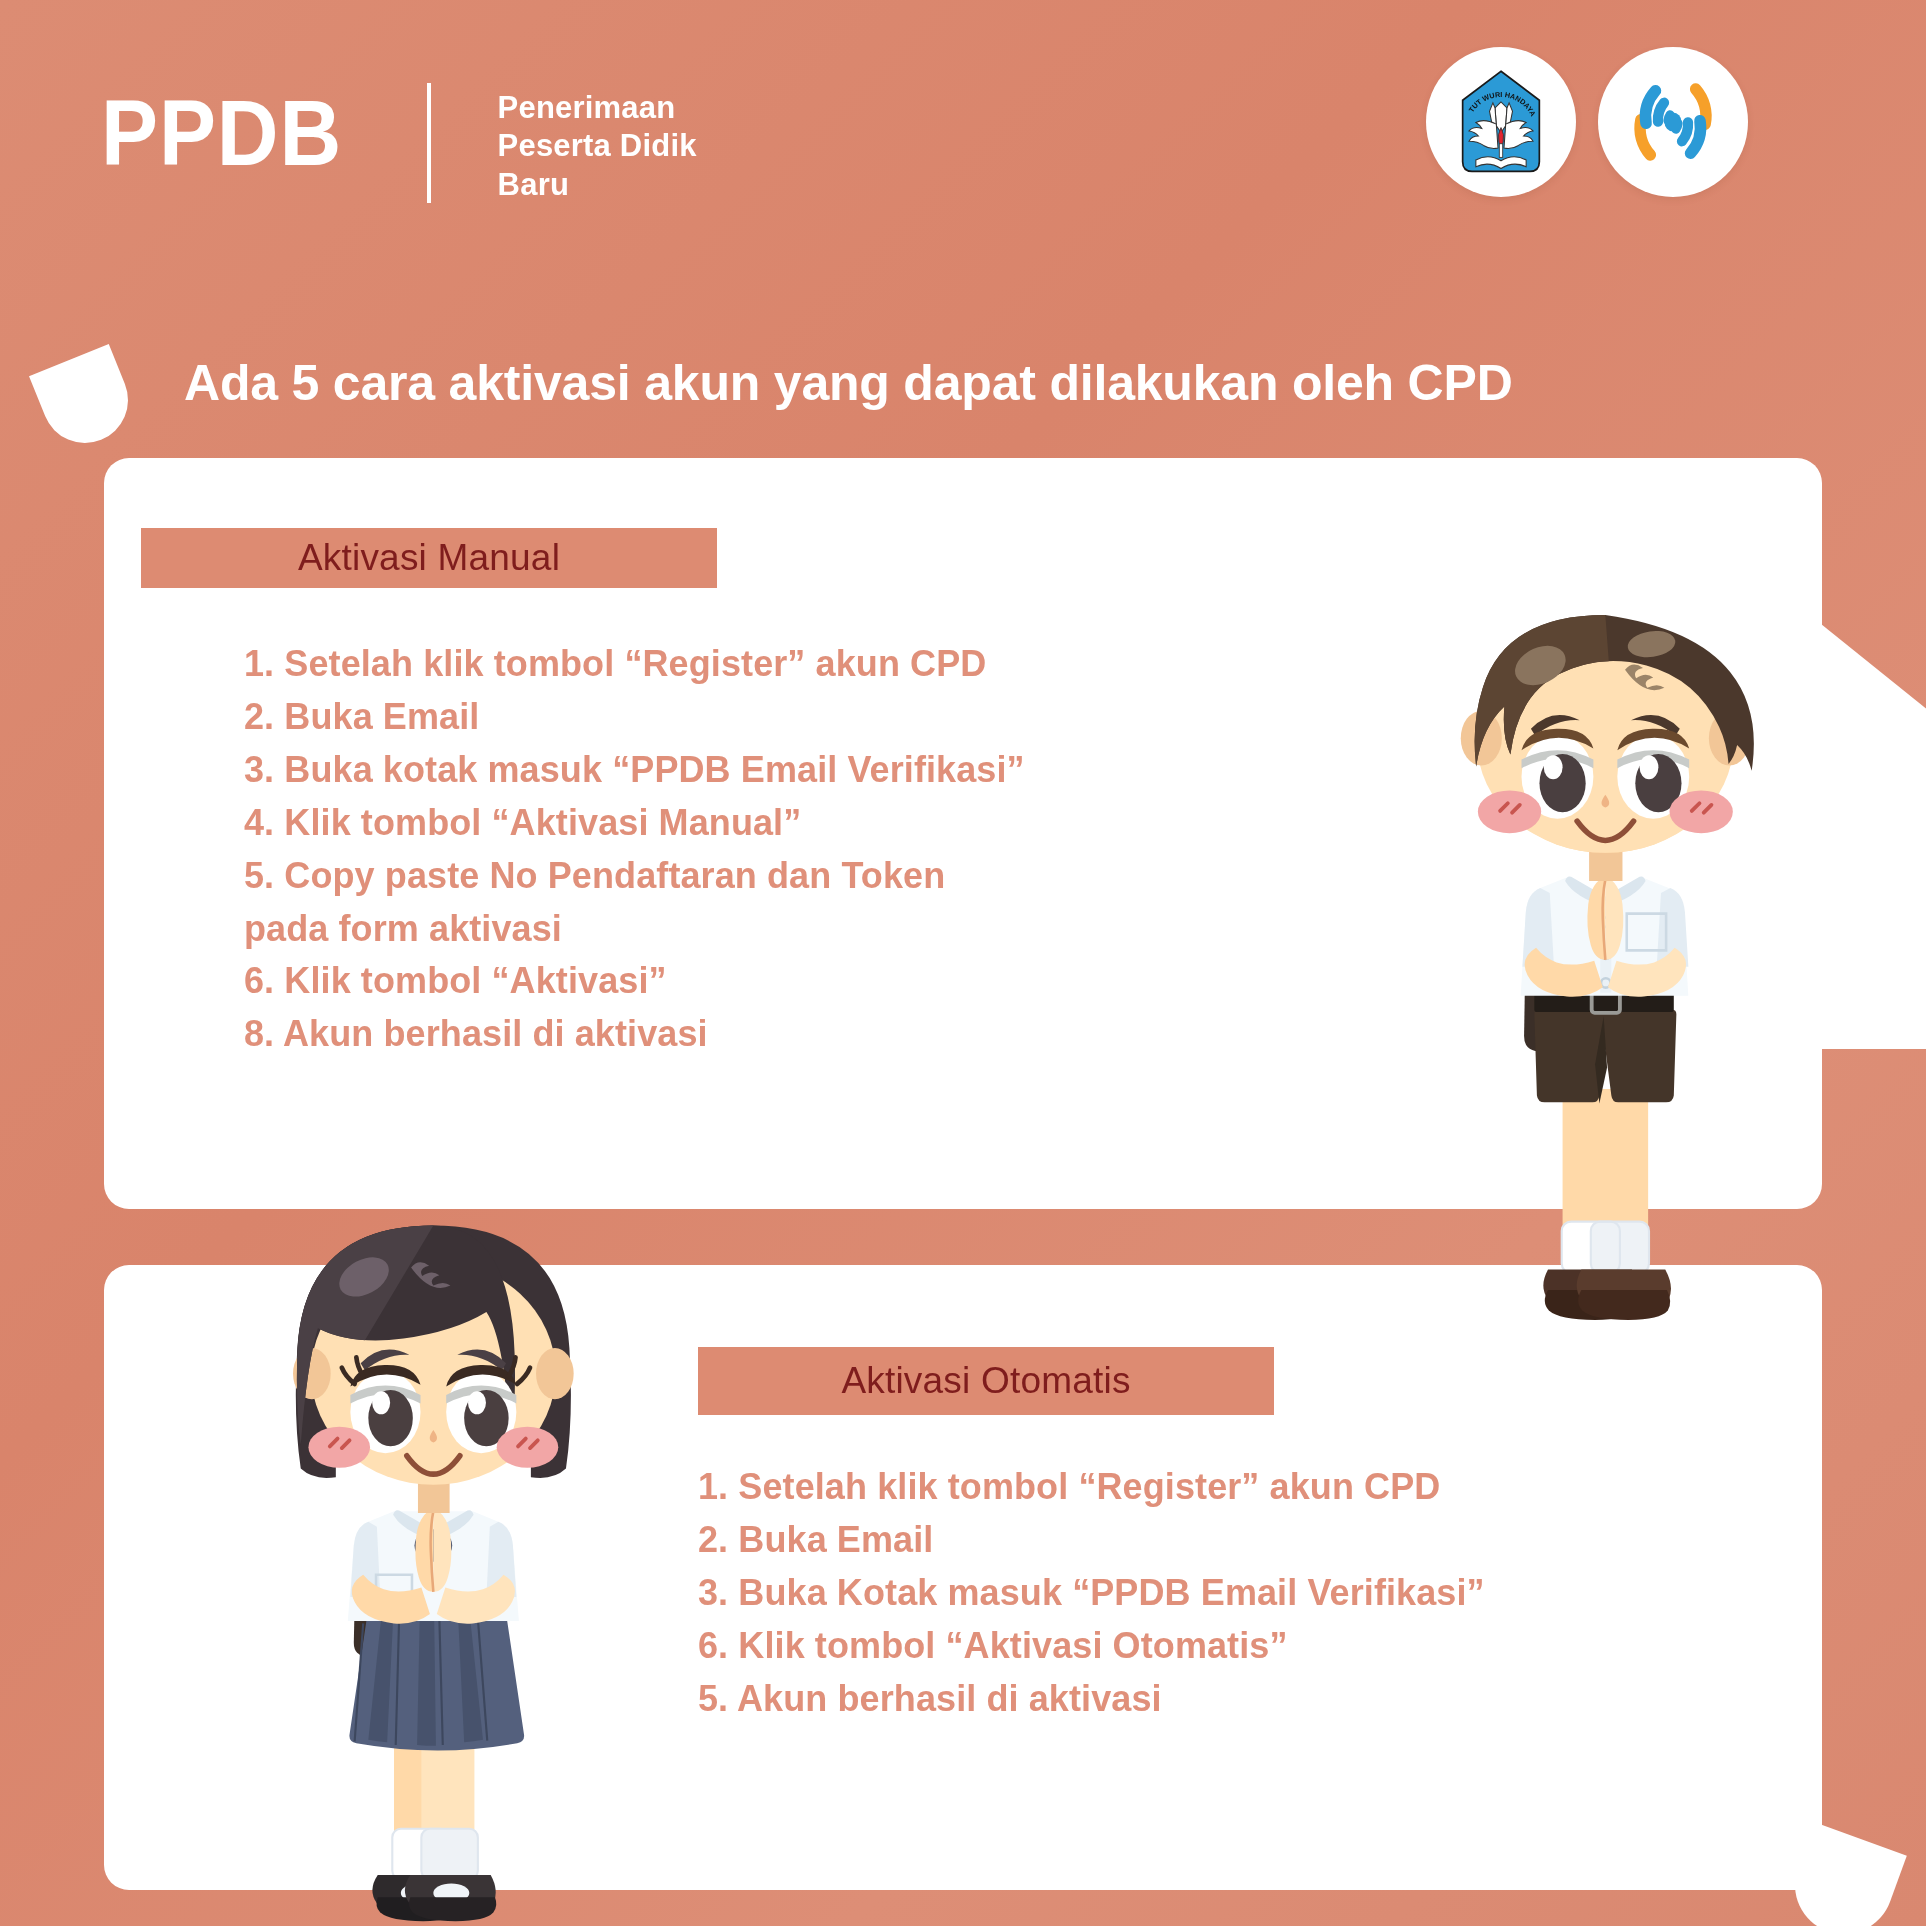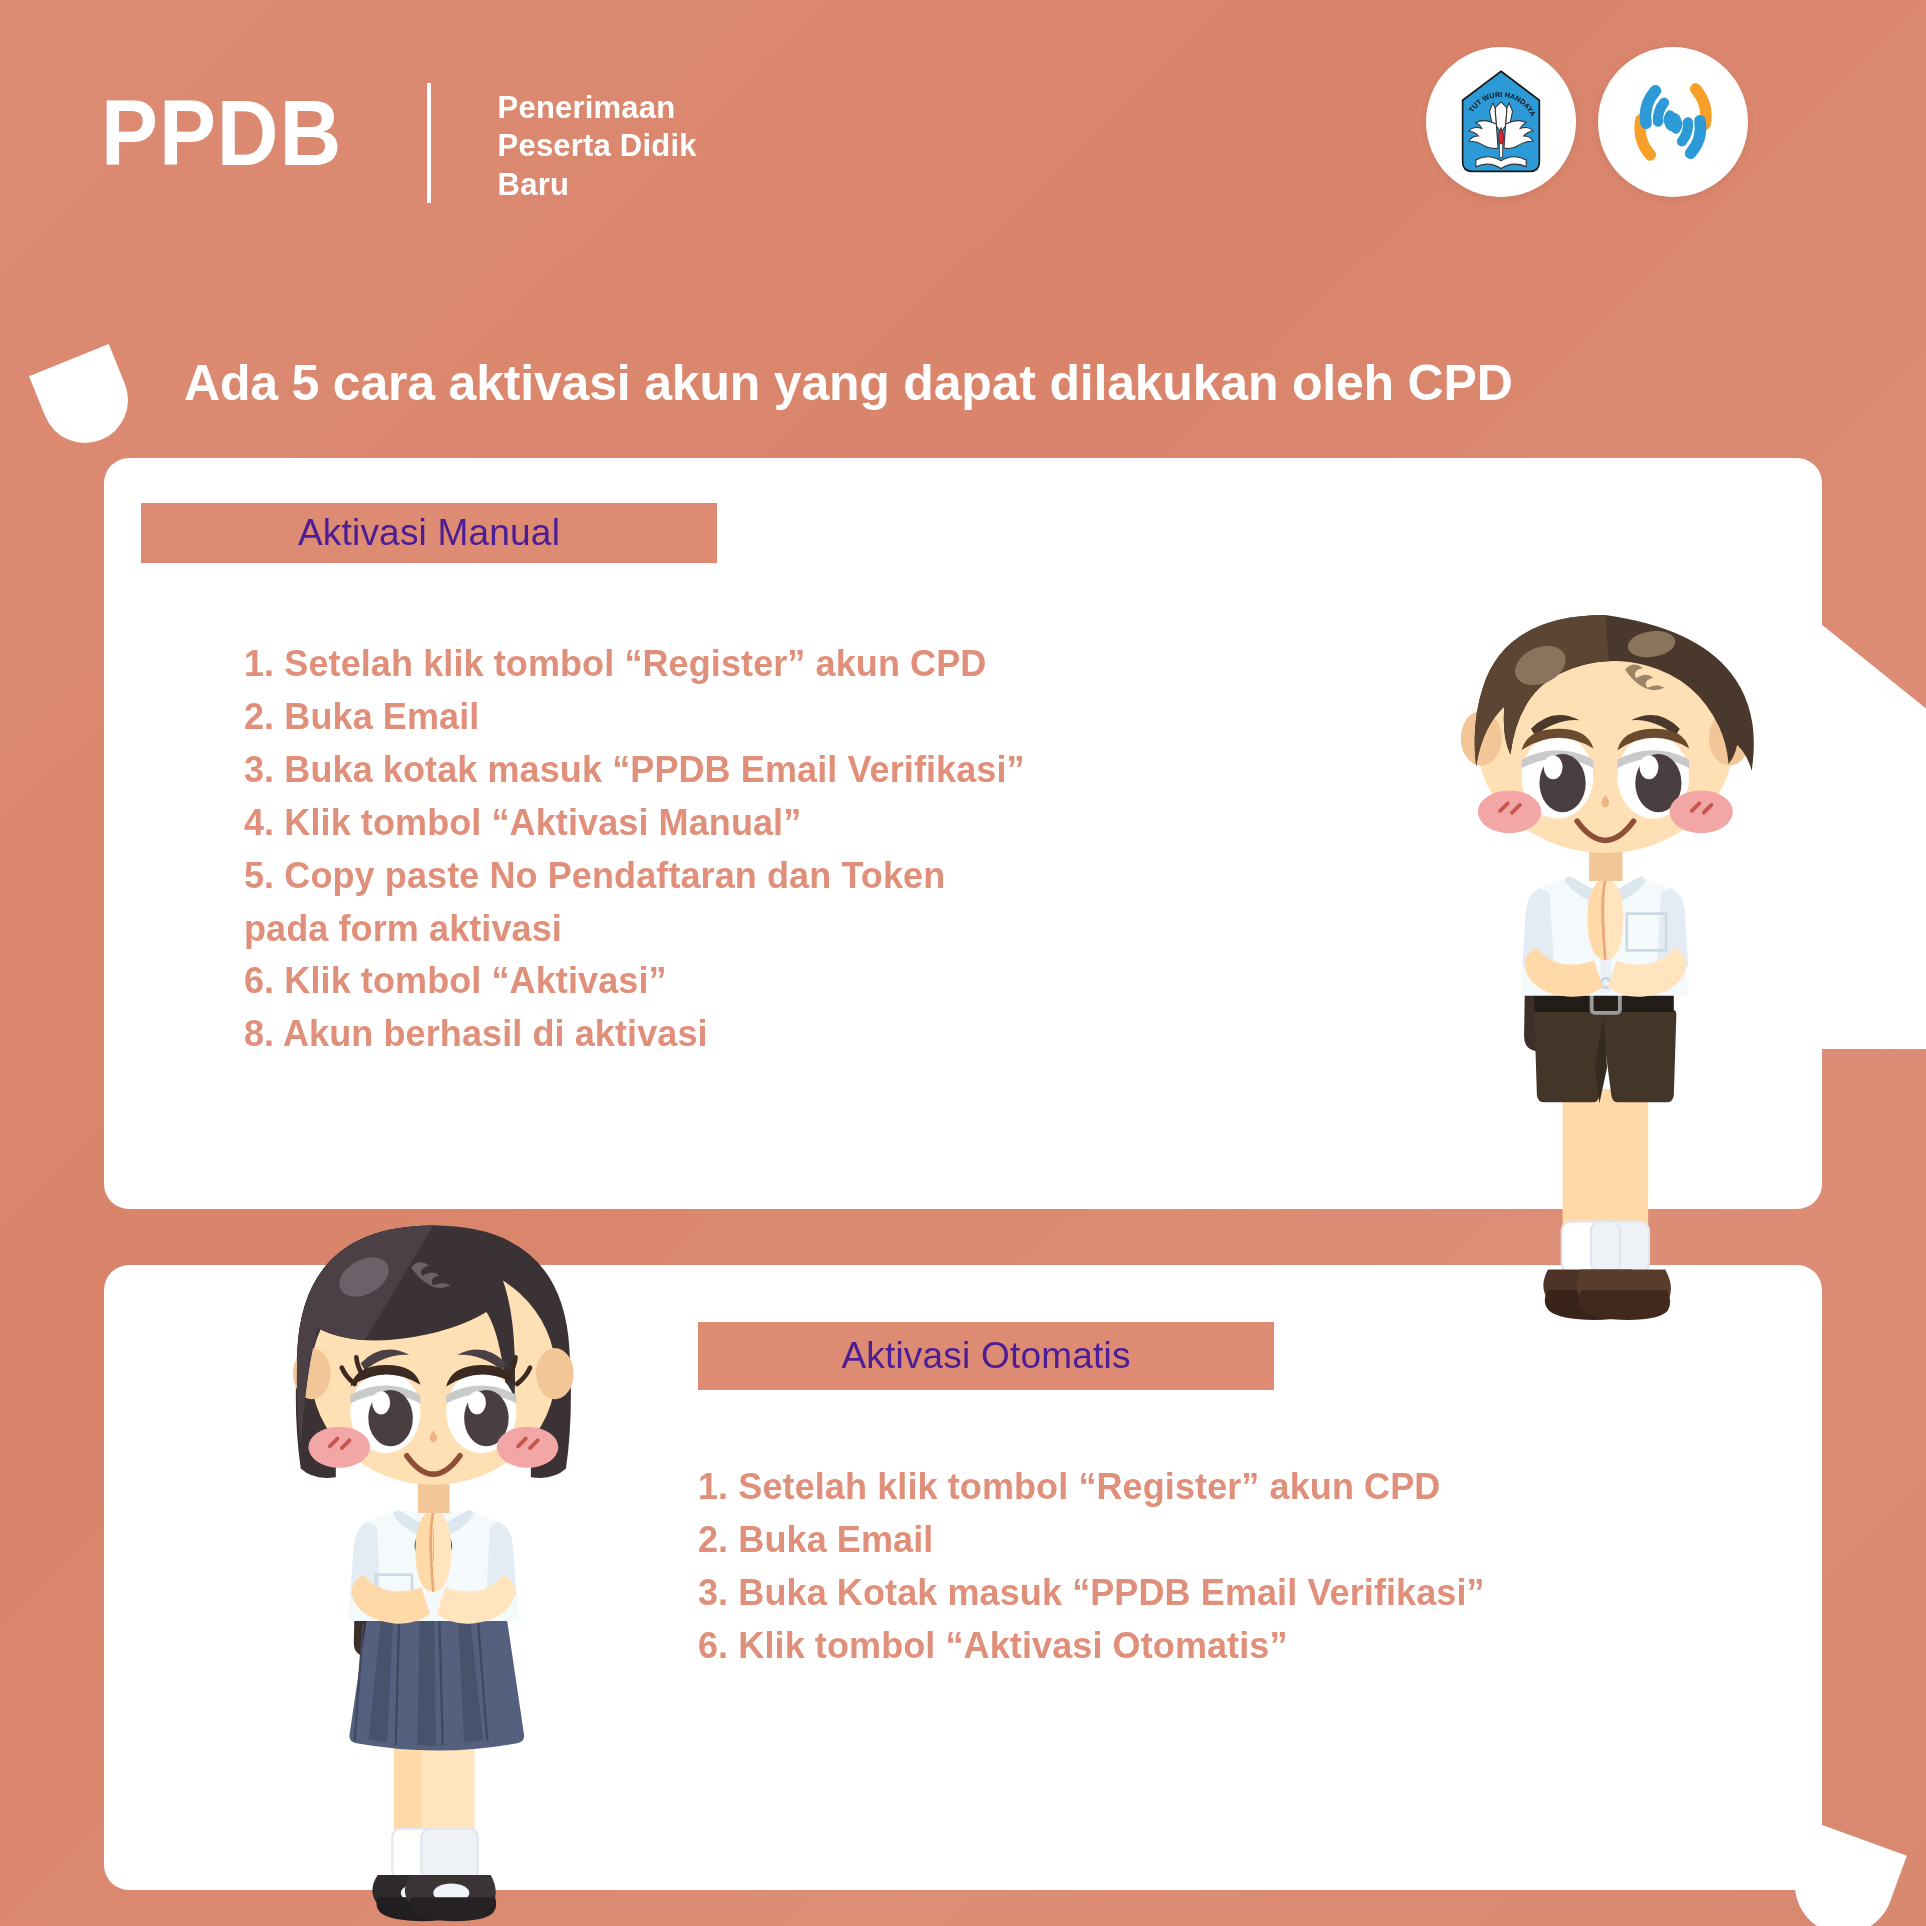--- a/index.html
+++ b/index.html
@@ -114,27 +114,28 @@
     position: absolute;
     background: #ffffff;
     border-radius: 25px;
   }
   #card-manual   { left: 104px; top: 458px; width: 1718px; height: 751px; }
   #card-otomatis { left: 104px; top: 1265px; width: 1718px; height: 625px; }
 
   .badge {
     position: absolute;
     background: #dd8b72;
-    color: #4c1d95;
+    color: #7f1d1d;
     font-size: 37px;
     font-weight: 400;
     letter-spacing: 0.2px;
     display: flex;
     align-items: center;
     justify-content: center;
+    margin-top: 25px;
   }
   #badge-manual   { left: 141px;  top: 503px; width: 576px; height: 60px; }
   #badge-otomatis { left: 698px; top: 1322px; width: 576px; height: 68px; }
 
   .steps {
     position: absolute;
     color: #e0907a;
     font-size: 36px;
     line-height: 1.47;
     font-weight: 700;
@@ -226,20 +227,21 @@
     <div class="step">8. Akun berhasil di aktivasi</div>
   </div>
 
   <div class="card" id="card-otomatis"></div>
   <div class="badge" id="badge-otomatis">Aktivasi Otomatis</div>
   <div class="steps" id="steps-otomatis">
     <div class="step">1. Setelah klik tombol “Register” akun CPD</div>
     <div class="step">2. Buka Email</div>
     <div class="step">3. Buka Kotak masuk “PPDB Email Verifikasi”</div>
     <div class="step">6. Klik tombol “Aktivasi Otomatis”</div>
+    <div class="step">5. Akun berhasil di aktivasi</div>
   </div>
 
   <div class="character" id="char-boy">
     <svg width="385" height="796" viewBox="0 0 900 1860">
 
       <path d="M352 1290 h132 v370 h-132 z" fill="#ffd9a8"></path>
       <path d="M420 1290 h132 v370 h-132 z" fill="#ffd9a8"></path>
 
       <rect x="350" y="1600" width="136" height="120" rx="22" fill="#ffffff"></rect>
       <rect x="418" y="1600" width="136" height="120" rx="22" fill="#eef2f6"></rect>

